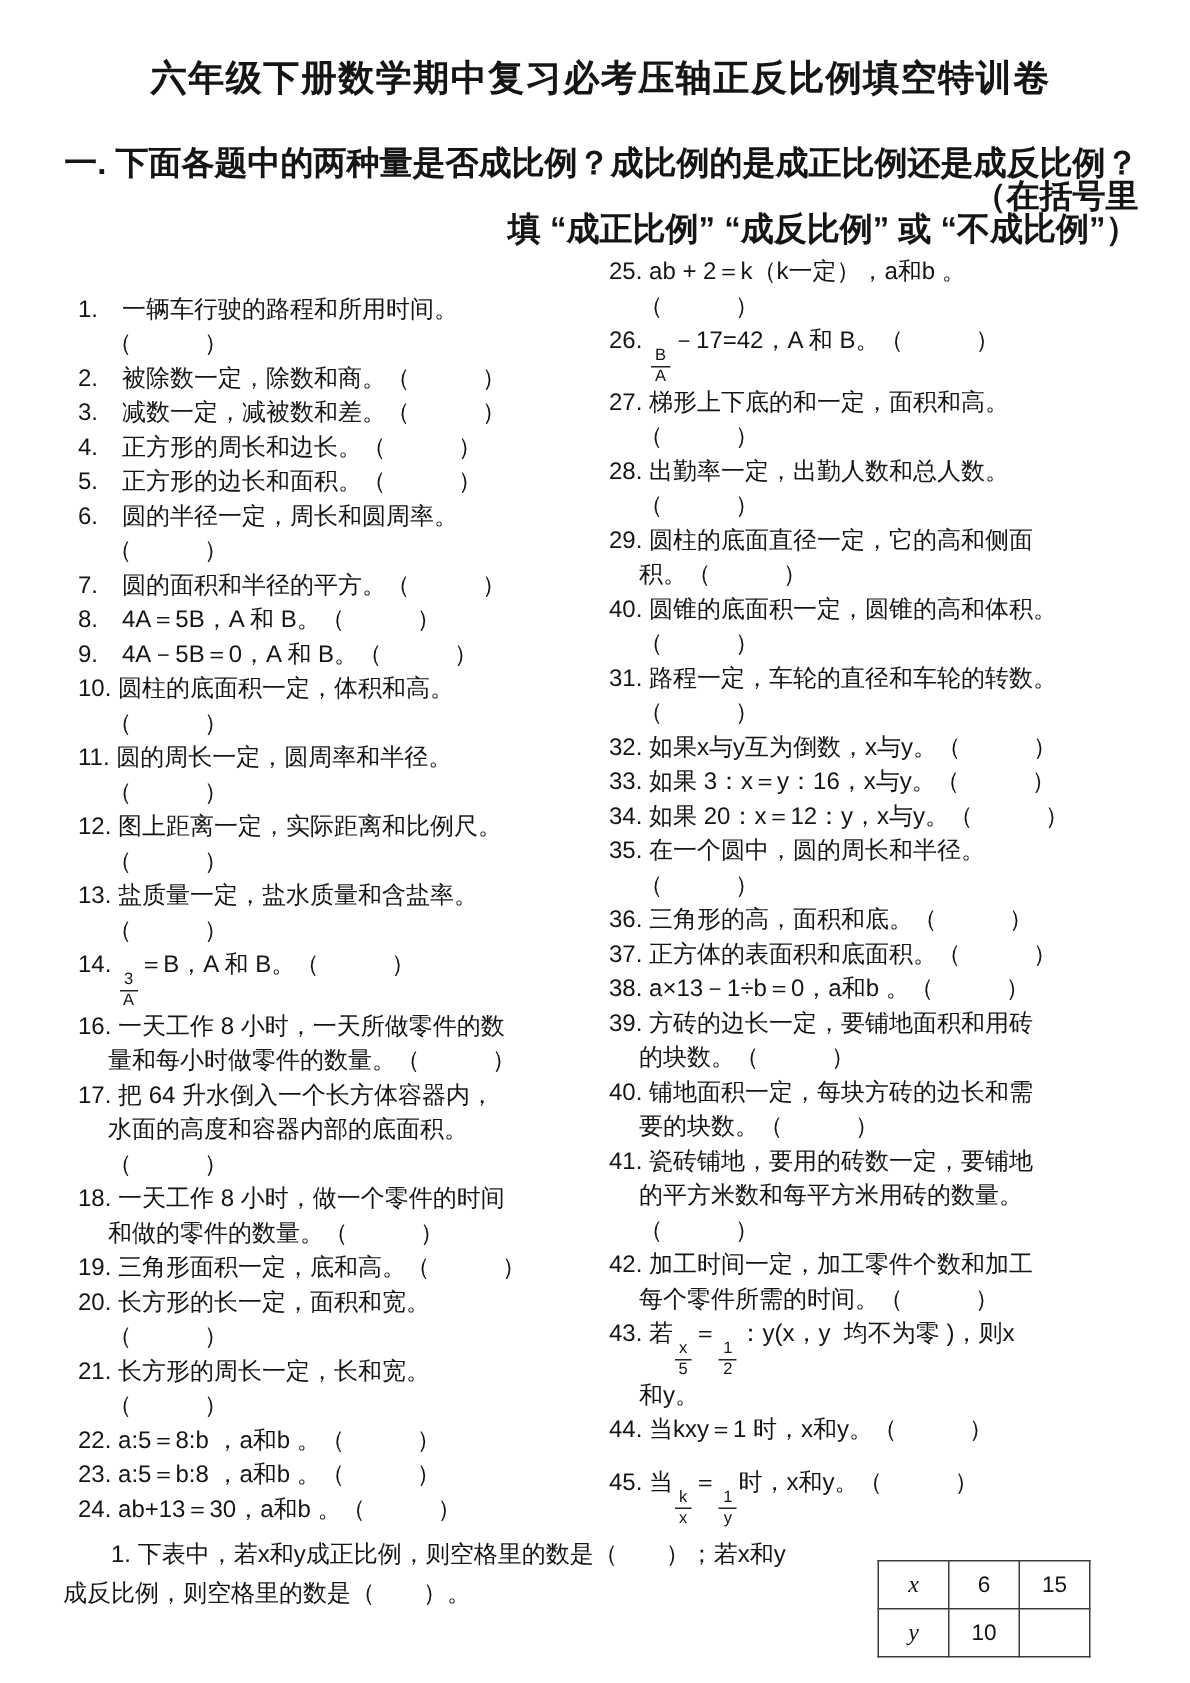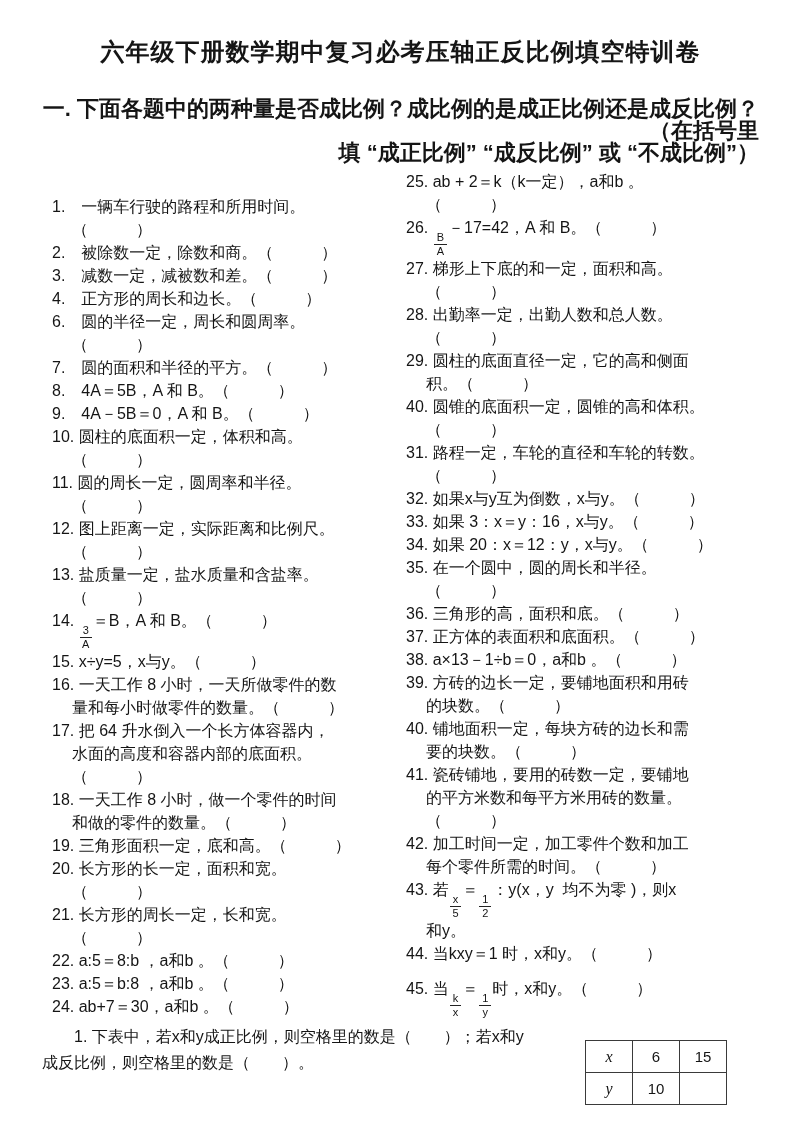--- a/index.html
+++ b/index.html
@@ -96,50 +96,50 @@
   <div class="sec1-heading">一. 下面各题中的两种量是否成比例？成比例的是成正比例还是成反比例？（在括号里
 填 “成正比例” “成反比例” 或 “不成比例”）</div>
 
   <div class="columns">
     <div class="col-left">
         <div class="q-item">1.　一辆车行驶的路程和所用时间。
 （　　　）</div>
         <div class="q-item">2.　被除数一定，除数和商。（　　　）</div>
         <div class="q-item">3.　减数一定，减被数和差。（　　　）</div>
         <div class="q-item">4.　正方形的周长和边长。（　　　）</div>
+        <div class="q-item">5.　正方形的边长和面积。（　　　）</div>
         <div class="q-item">6.　圆的半径一定，周长和圆周率。
 （　　　）</div>
         <div class="q-item">7.　圆的面积和半径的平方。（　　　）</div>
         <div class="q-item">8.　4A＝5B，A 和 B。（　　　）</div>
         <div class="q-item">9.　4A－5B＝0，A 和 B。（　　　）</div>
         <div class="q-item">10. 圆柱的底面积一定，体积和高。
 （　　　）</div>
         <div class="q-item">11. 圆的周长一定，圆周率和半径。
 （　　　）</div>
         <div class="q-item">12. 图上距离一定，实际距离和比例尺。
 （　　　）</div>
         <div class="q-item">13. 盐质量一定，盐水质量和含盐率。
 （　　　）</div>
         <div class="q-item">14. <span class="frac"><span class="fn">3</span><span class="fd">A</span></span>＝B，A 和 B。（　　　）</div>
-        <div class="q-item">15. x÷y=5，x与y。（　　　）</div>
         <div class="q-item">16. 一天工作 8 小时，一天所做零件的数
 量和每小时做零件的数量。（　　　）</div>
         <div class="q-item">17. 把 64 升水倒入一个长方体容器内，
 水面的高度和容器内部的底面积。
 （　　　）</div>
         <div class="q-item">18. 一天工作 8 小时，做一个零件的时间
 和做的零件的数量。（　　　）</div>
         <div class="q-item">19. 三角形面积一定，底和高。（　　　）</div>
         <div class="q-item">20. 长方形的长一定，面积和宽。
 （　　　）</div>
         <div class="q-item">21. 长方形的周长一定，长和宽。
 （　　　）</div>
         <div class="q-item">22. a:5＝8:b ，a和b 。（　　　）</div>
         <div class="q-item">23. a:5＝b:8 ，a和b 。（　　　）</div>
-        <div class="q-item">24. ab+7＝30，a和b 。（　　　）</div>
+        <div class="q-item">24. ab+13＝30，a和b 。（　　　）</div>
       </div>
     <div class="divider"></div>
     <div class="col-right">
         <div class="q-item">25. ab + 2＝k（k一定），a和b 。
 （　　　）</div>
         <div class="q-item">26. <span class="frac"><span class="fn">B</span><span class="fd">A</span></span>－17=42，A 和 B。（　　　）</div>
         <div class="q-item">27. 梯形上下底的和一定，面积和高。
 （　　　）</div>
         <div class="q-item">28. 出勤率一定，出勤人数和总人数。
 （　　　）</div>

